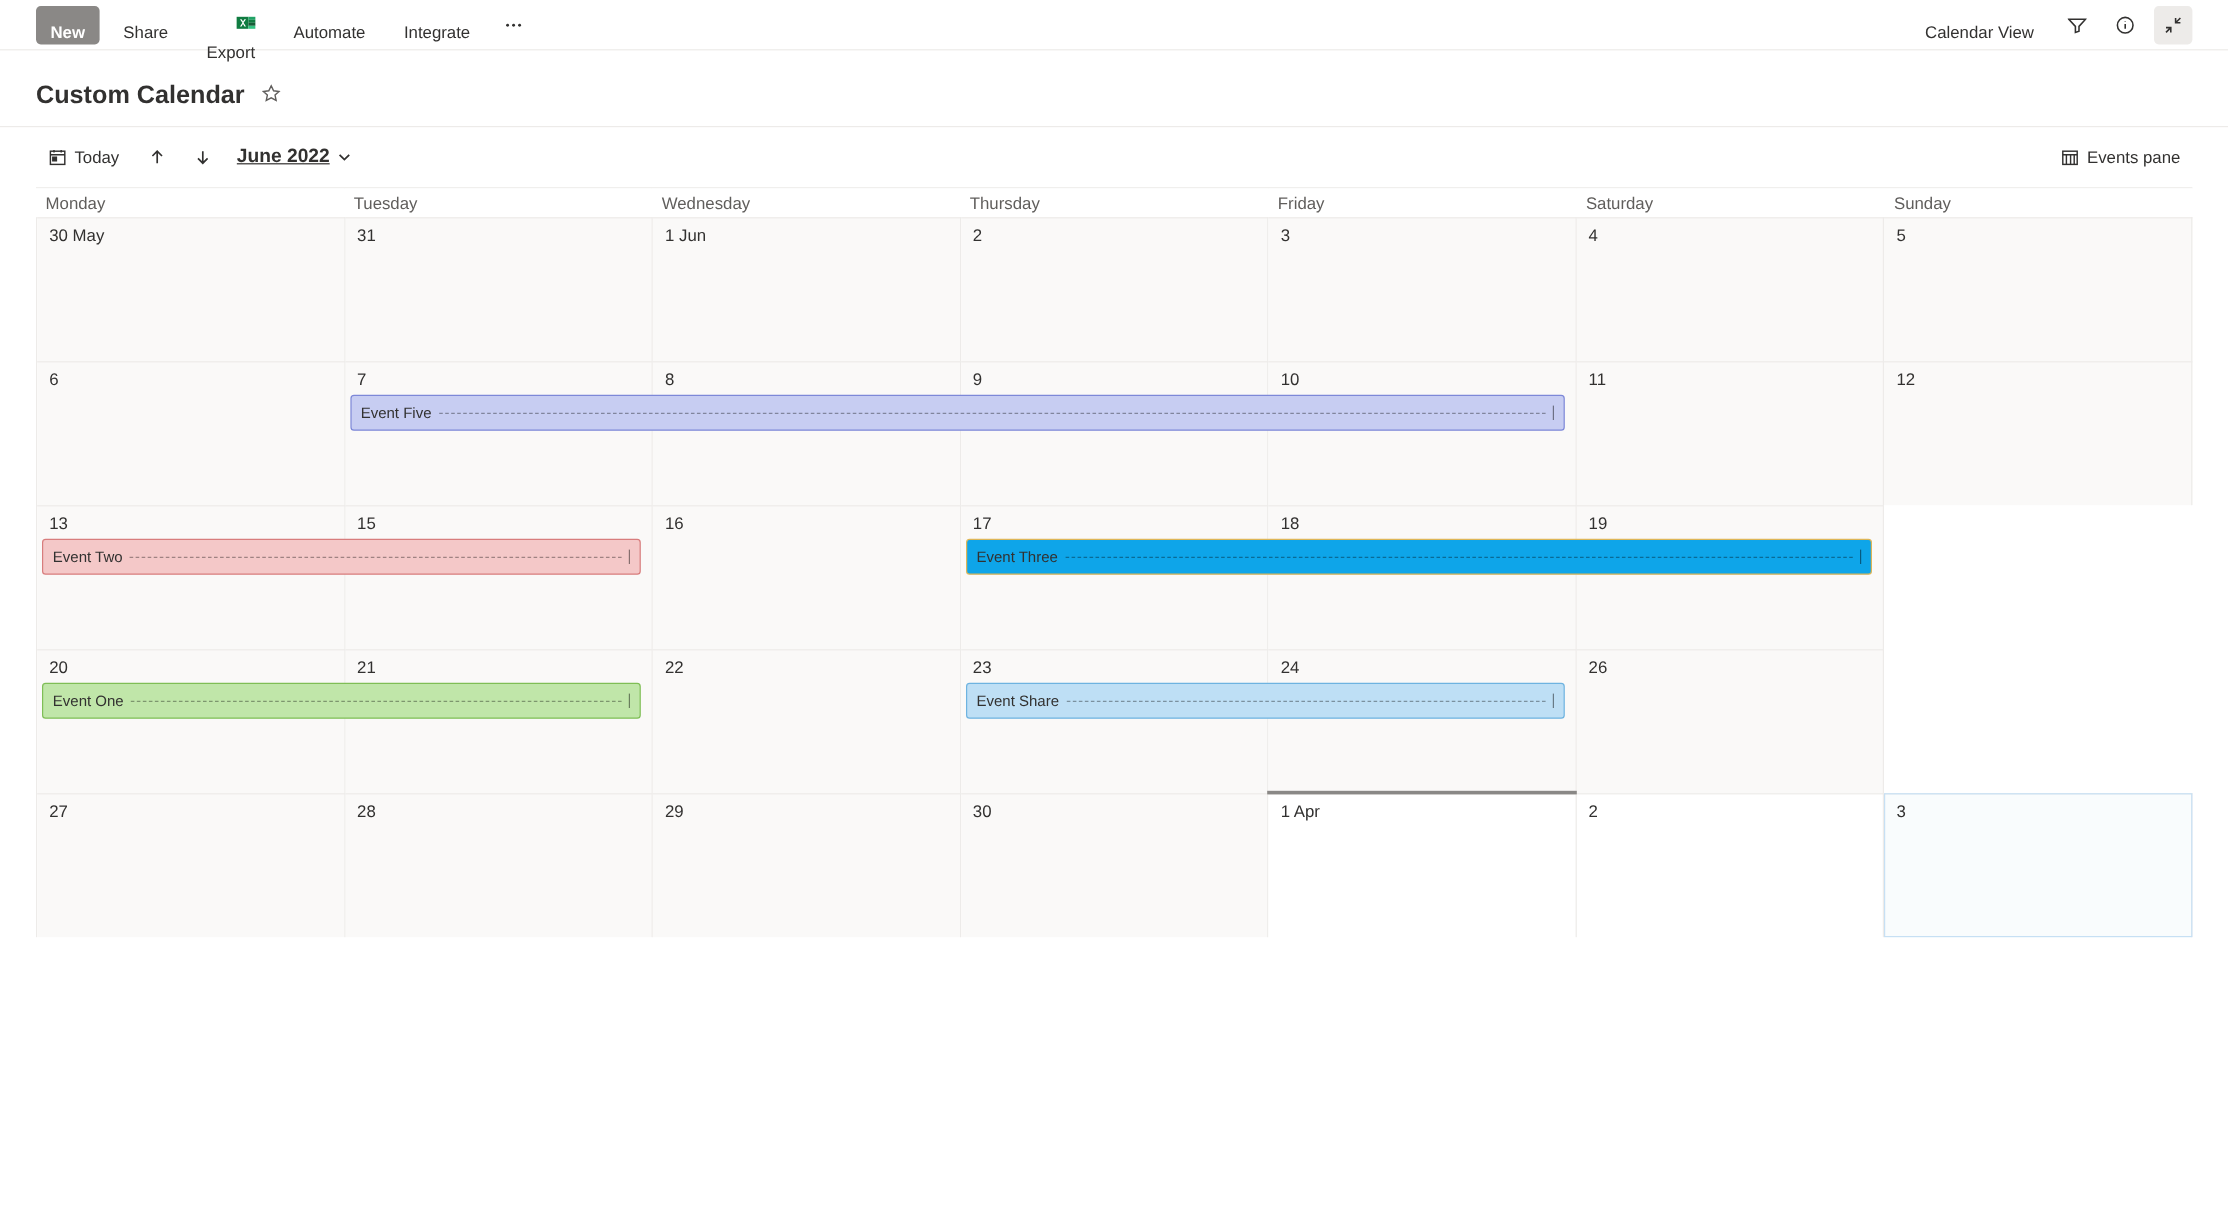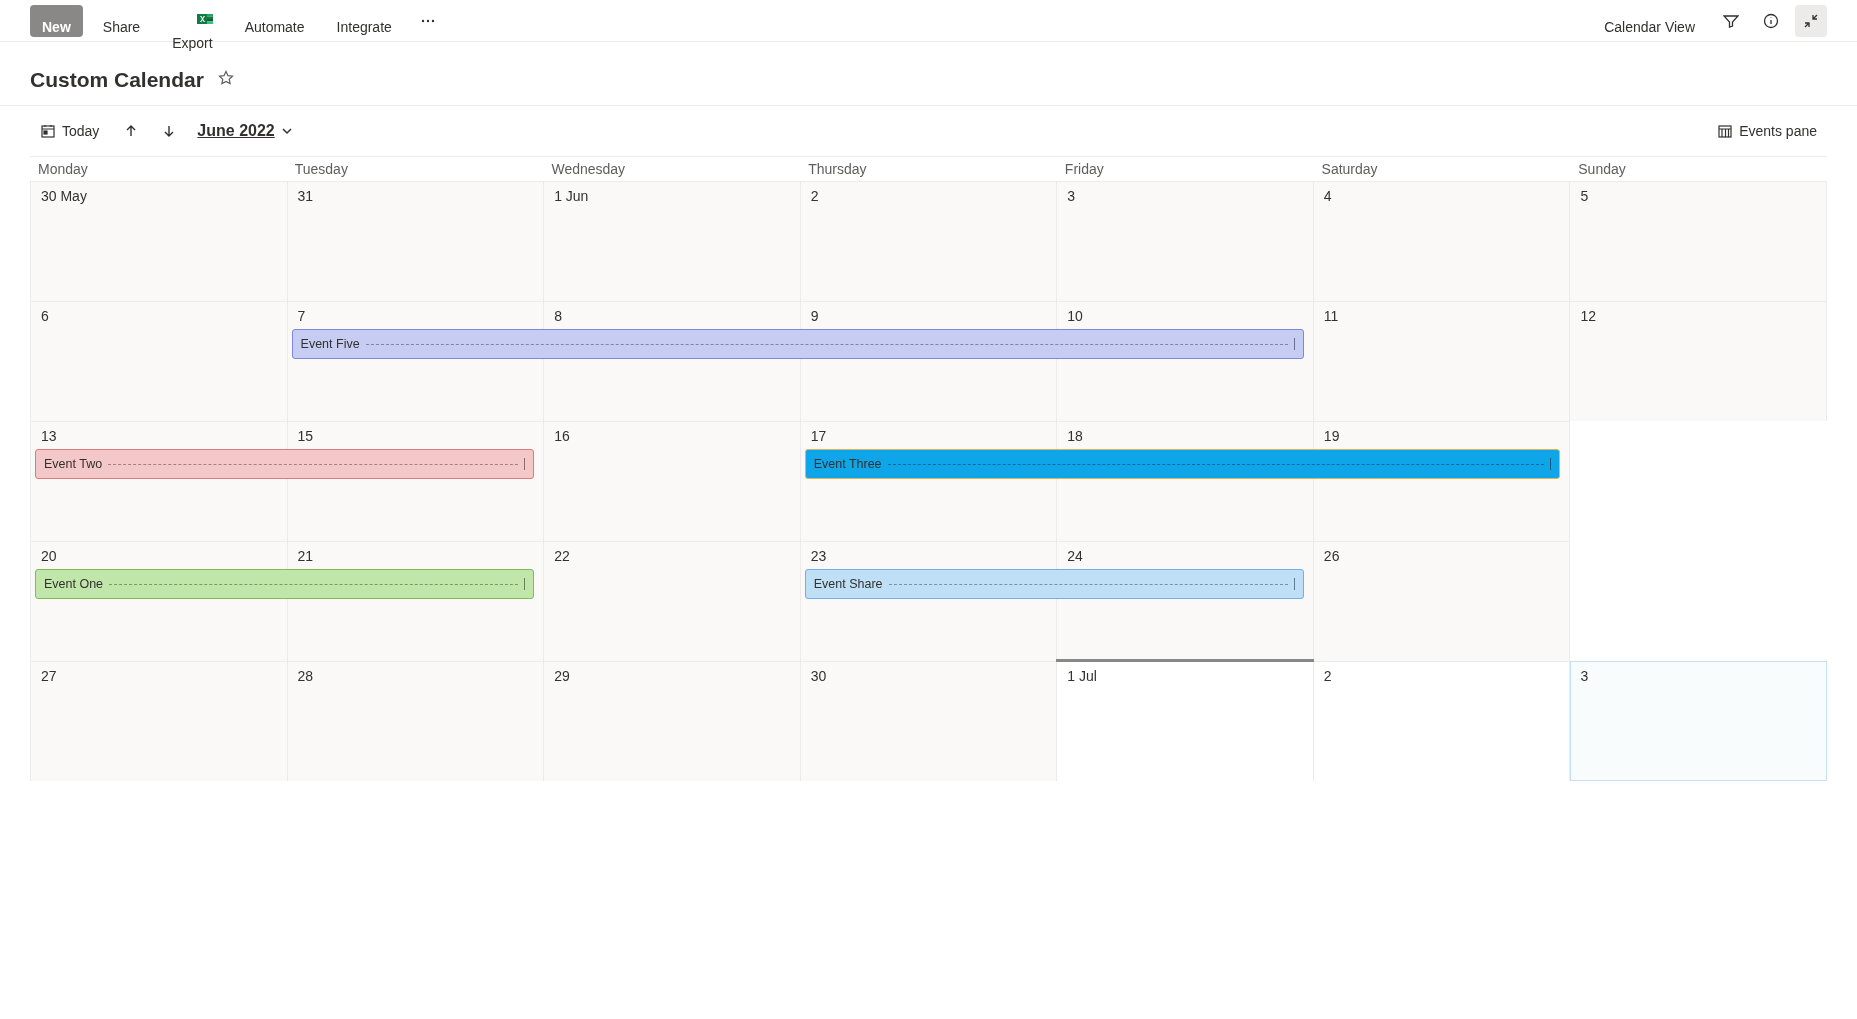--- a/index.html
+++ b/index.html
@@ -419,18 +419,18 @@
             <span class="dashline"></span>
             <span class="endcap"></span>
           </div>
         </div>
       </div>
       <div class="cal-row">
         <div class="cal-cell in-month"><span class="daynum">27</span></div>
         <div class="cal-cell in-month"><span class="daynum">28</span></div>
         <div class="cal-cell in-month"><span class="daynum">29</span></div>
         <div class="cal-cell in-month"><span class="daynum">30</span></div>
-        <div class="cal-cell today"><span class="daynum">1 Jul</span></div>
+        <div class="cal-cell today"><span class="daynum">1 Apr</span></div>
         <div class="cal-cell today-adj"><span class="daynum">2</span></div>
         <div class="cal-cell hover-cell"><span class="daynum">3</span></div>
       </div>
     </div>
 </div>
 
 </body></html>

